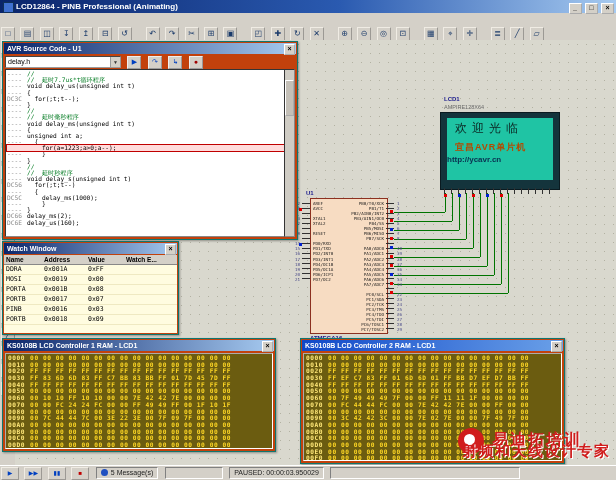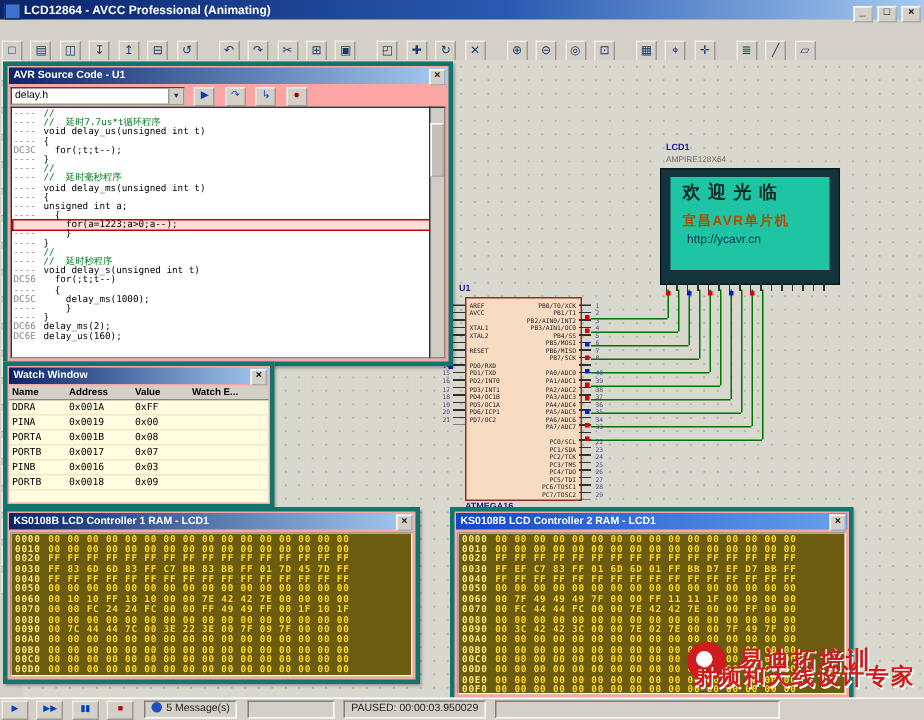--- a/index.html
+++ b/index.html
@@ -9,21 +9,21 @@
   .wbtns{position:absolute;right:2px;top:1px}
   .wb{display:inline-block;width:11px;height:9px;background:#d4d0c8;border:1px outset #fff;color:#000;font-size:7px;line-height:8px;text-align:center;margin-left:1px;font-weight:bold}
   .menubar{position:absolute;left:0;top:13px;width:616px;height:12px;background:#d4d0c8;border-bottom:1px solid #aca89e;line-height:12px}
   .mi{display:inline-block;padding:0 5px;font-size:8px;color:#111}
   .toolbar{position:absolute;left:0;top:26px;width:616px;height:14px;background:#d4d0c8;border-bottom:1px solid #aca89e}
   .icon{display:inline-block;width:12px;height:12px;margin:1px 0 0 1px;background:#d4d0c8;border:1px outset #f0ece4;font-size:8px;line-height:11px;text-align:center;color:#1a3a6a;vertical-align:top;overflow:hidden}
   .sep{display:inline-block;width:4px;height:12px;vertical-align:top}
   .sidebar{position:absolute;left:0;top:40px;width:15px;height:310px;background:#d4d0c8;z-index:4}
   .sidebar .icon{margin:0 0 1px 1px}
   .schem{position:absolute;left:15px;top:40px;width:601px;height:426px;background-color:#d9d8ce;background-image:radial-gradient(#b2b1a2 0.7px,transparent 0.9px);background-size:9px 9px;z-index:1}
-  .win{position:absolute;background:#fca5a5;border:3px solid #0f766e;box-shadow:1px 1px 2px rgba(0,0,0,.35);z-index:5}
+  .win{position:absolute;background:#c2410c;border:1px solid #0f766e;box-shadow:1px 1px 2px rgba(0,0,0,.35);z-index:5}
   .wtb{height:11px;background:linear-gradient(90deg,#0a246a,#a6caf0);color:#fff;font-size:7px;font-weight:bold;line-height:11px;padding-left:3px;margin:1px;position:relative}
   .wcl{position:absolute;right:1px;top:1px;width:9px;height:9px;background:#d4d0c8;border:1px outset #fff;color:#000;font-size:7px;line-height:7px;text-align:center;font-weight:bold}
   .swtools{height:13px;padding:1px 2px}
   .fsel{display:inline-block;width:110px;height:10px;background:#fff;border:1px inset #999;font-size:7px;line-height:10px;padding:0 2px;vertical-align:top;position:relative}
   .fsel .da{position:absolute;right:0;top:0;width:9px;height:10px;background:#d4d0c8;border-left:1px solid #999;font-size:5px;text-align:center;line-height:10px;color:#333}
   .sbt{display:inline-block;width:12px;height:11px;border:1px outset #eee;background:#d4d0c8;font-size:7px;line-height:10px;text-align:center;color:#a00000;margin-left:2px;vertical-align:top}
   .codearea{position:absolute;left:2px;top:27px;right:11px;bottom:2px;background:#fff;border:1px inset #888;overflow:hidden;padding:1px 0 0 1px}
   .cscroll{position:absolute;right:2px;top:27px;width:9px;bottom:2px;background:#cfccc4;border:1px inset #888}
   .cthumb{position:absolute;left:0px;top:10px;width:7px;height:34px;border:1px outset #fff;background:#c4c0b8}
   .cl{white-space:pre;font-family:"DejaVu Sans Mono",monospace;font-size:6.2px;line-height:6.2px;height:6.2px;color:#000}
@@ -43,41 +43,41 @@
   .tar{text-align:right}
   .reflabel{position:absolute;font-size:6px;color:#1a1a8c;font-weight:bold;z-index:3}
   .vallabel{position:absolute;font-size:5.5px;color:#6a6a6a;z-index:3}
   .stubv{position:absolute;background:repeating-linear-gradient(to bottom,#303030 0 1px,transparent 1px 5px);z-index:2}
   .stubh{position:absolute;background:repeating-linear-gradient(to right,#303030 0 1px,transparent 1px 7px);z-index:2}
   .wr{position:absolute;background:#007400;z-index:2}
   .sq{position:absolute;width:3px;height:3px;z-index:4}
   .sqr{background:#e00000}.sqb{background:#0020d0}
   .lcd{position:absolute;left:440px;top:112px;width:118px;height:76px;background:#14343c;border:1px solid #0a1a20;z-index:2}
   .lcdscr{position:absolute;left:6px;top:5px;right:6px;bottom:9px;background:#1fc4a4}
-  .l1{position:absolute;left:8px;top:2px;font-size:12px;font-weight:bold;color:#0c2824;letter-spacing:5px}
+  .l1{position:absolute;left:8px;top:2px;font-size:12px;font-weight:normal;color:#0c2824;letter-spacing:5px}
   .l2{position:absolute;left:8px;top:23px;font-size:9px;font-weight:bold;color:#b34a00;letter-spacing:1px}
-  .l3{position:absolute;left:11px;top:37px;font-size:8px;font-weight:normal;color:#0a3050}
+  .l3{position:absolute;left:0;top:37px;font-size:8px;font-weight:bold;color:#0a3050}
   .sbar{position:absolute;left:0;bottom:0;width:616px;height:14px;background:#d4d0c8;border-top:1px solid #fff;z-index:8}
   .vcrb{display:inline-block;width:16px;height:11px;margin:1px 0 0 1px;border:1px outset #f0ece4;background:#d4d0c8;color:#0040c0;font-size:6px;line-height:10px;text-align:center;vertical-align:top}
   .spanel{display:inline-block;height:10px;margin:1px 0 0 2px;border:1px solid;border-color:#808080 #fff #fff #808080;font-size:7px;line-height:10px;padding:0 4px;vertical-align:top;color:#222}
   .msgico{display:inline-block;width:7px;height:7px;border-radius:50%;background:#2050c0;margin-right:3px;vertical-align:-1px}
   .wm{position:absolute;z-index:9;color:#d01c1c;font-weight:bold;white-space:nowrap}
   .wmlogo{position:absolute;left:458px;top:428px;width:26px;height:26px;border-radius:50%;background:#d01c1c;z-index:9}
   .wmlogo-in{position:absolute;left:6px;top:6px;width:11px;height:11px;border-radius:50%;background:#fff}
   .wmt{left:492px;top:430px;font-size:16px;letter-spacing:2px;text-shadow:1px 1px 0 #fff}
   .wms{left:462px;top:442px;font-size:15px;letter-spacing:1.5px;text-shadow:1px 1px 0 #fff}
 </style>
 </head>
 <body>
 
 <div id="root">
 
   <div class="mtb">
     <span class="mico"></span>
-    <span>LCD12864 - AVCC Professional (Animating)</span>
+    <span>LCD12864 - PINB Professional (Animating)</span>
     <span class="wbtns">
       <span class="wb">_</span>
       <span class="wb">□</span>
       <span class="wb">×</span>
     </span>
   </div>
 
 
   <div class="toolbar">
     <span class="icon">□</span>
@@ -325,21 +325,21 @@
   <div class="win" style="left:2px;top:241px;width:175px;height:92px">
     <div class="wtb">
       <span>Watch Window</span>
       <span class="wcl">×</span>
     </div>
     <div class="whead">
       <span class="wc1">Name</span><span class="wc2">Address</span><span class="wc3">Value</span><span class="wc4">Watch E...</span>
     </div>
     <div class="wbody">
       <div class="wrow"><span class="wc1">DDRA</span><span class="wc2">0x001A</span><span class="wc3">0xFF</span></div>
-      <div class="wrow"><span class="wc1">PINA</span><span class="wc2">0x0019</span><span class="wc3">0x00</span></div>
+      <div class="wrow"><span class="wc1">MOSI</span><span class="wc2">0x0019</span><span class="wc3">0x00</span></div>
       <div class="wrow"><span class="wc1">PORTA</span><span class="wc2">0x001B</span><span class="wc3">0x08</span></div>
       <div class="wrow"><span class="wc1">PORTB</span><span class="wc2">0x0017</span><span class="wc3">0x07</span></div>
       <div class="wrow"><span class="wc1">PINB</span><span class="wc2">0x0016</span><span class="wc3">0x03</span></div>
       <div class="wrow"><span class="wc1">PORTB</span><span class="wc2">0x0018</span><span class="wc3">0x09</span></div>
     </div>
   </div>
 
   <div class="win" style="left:2px;top:338px;width:272px;height:112px">
     <div class="wtb">
       <span>KS0108B LCD Controller 1 RAM - LCD1</span>

